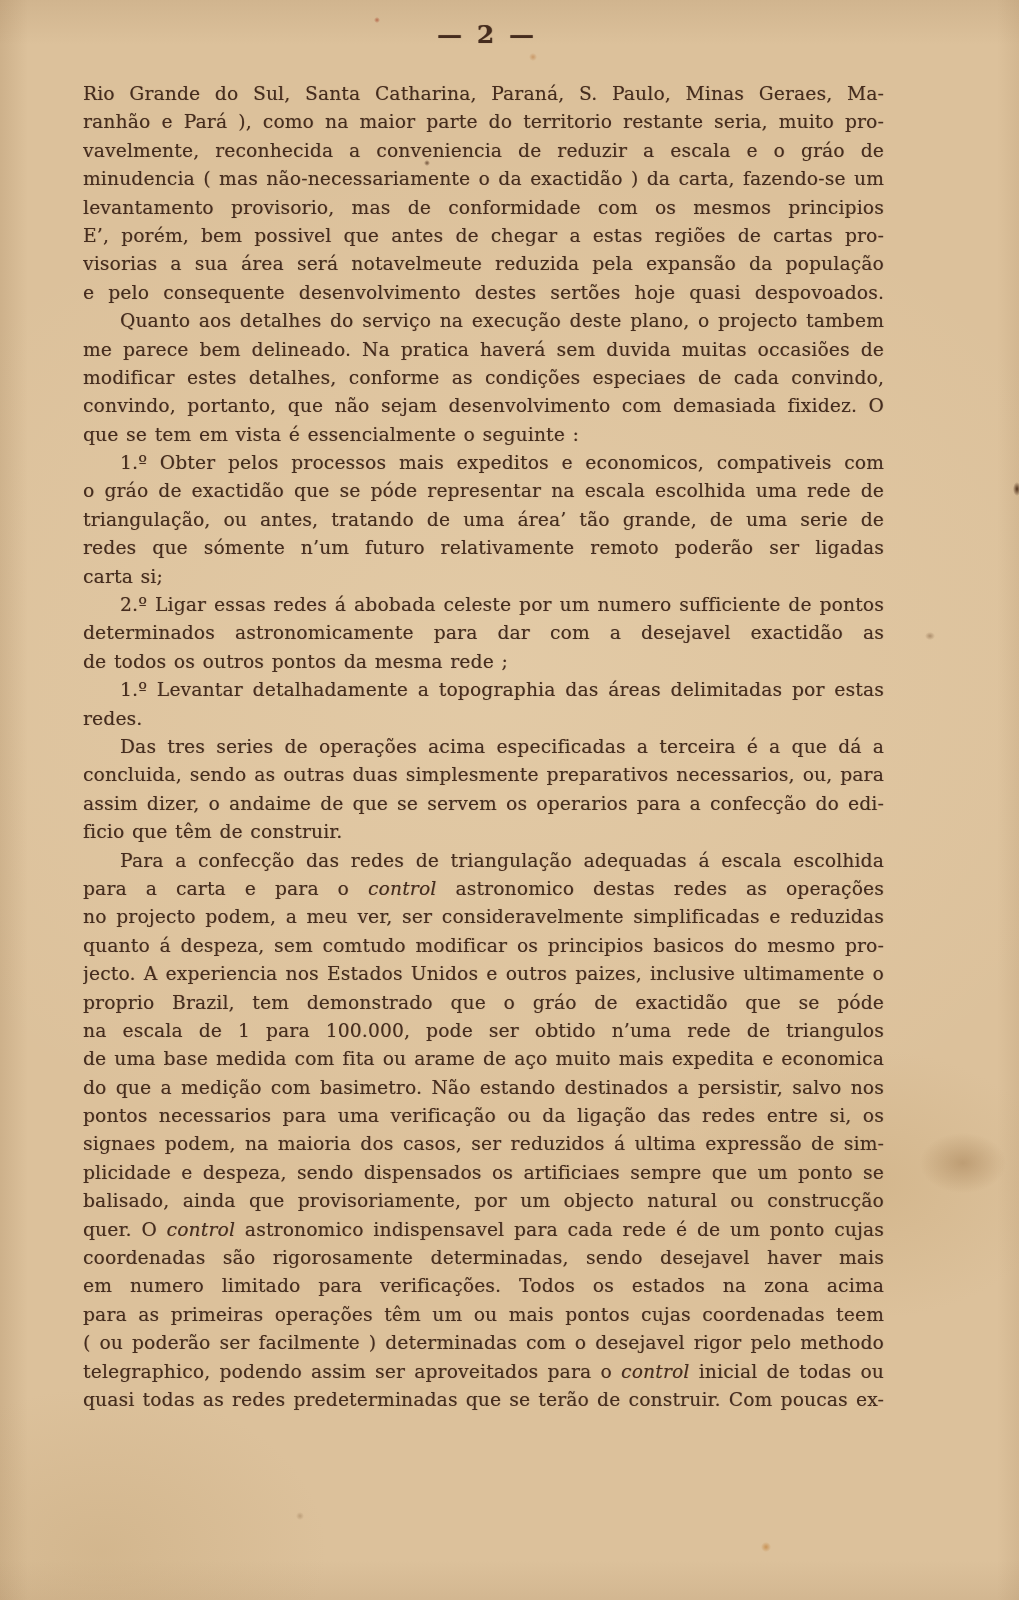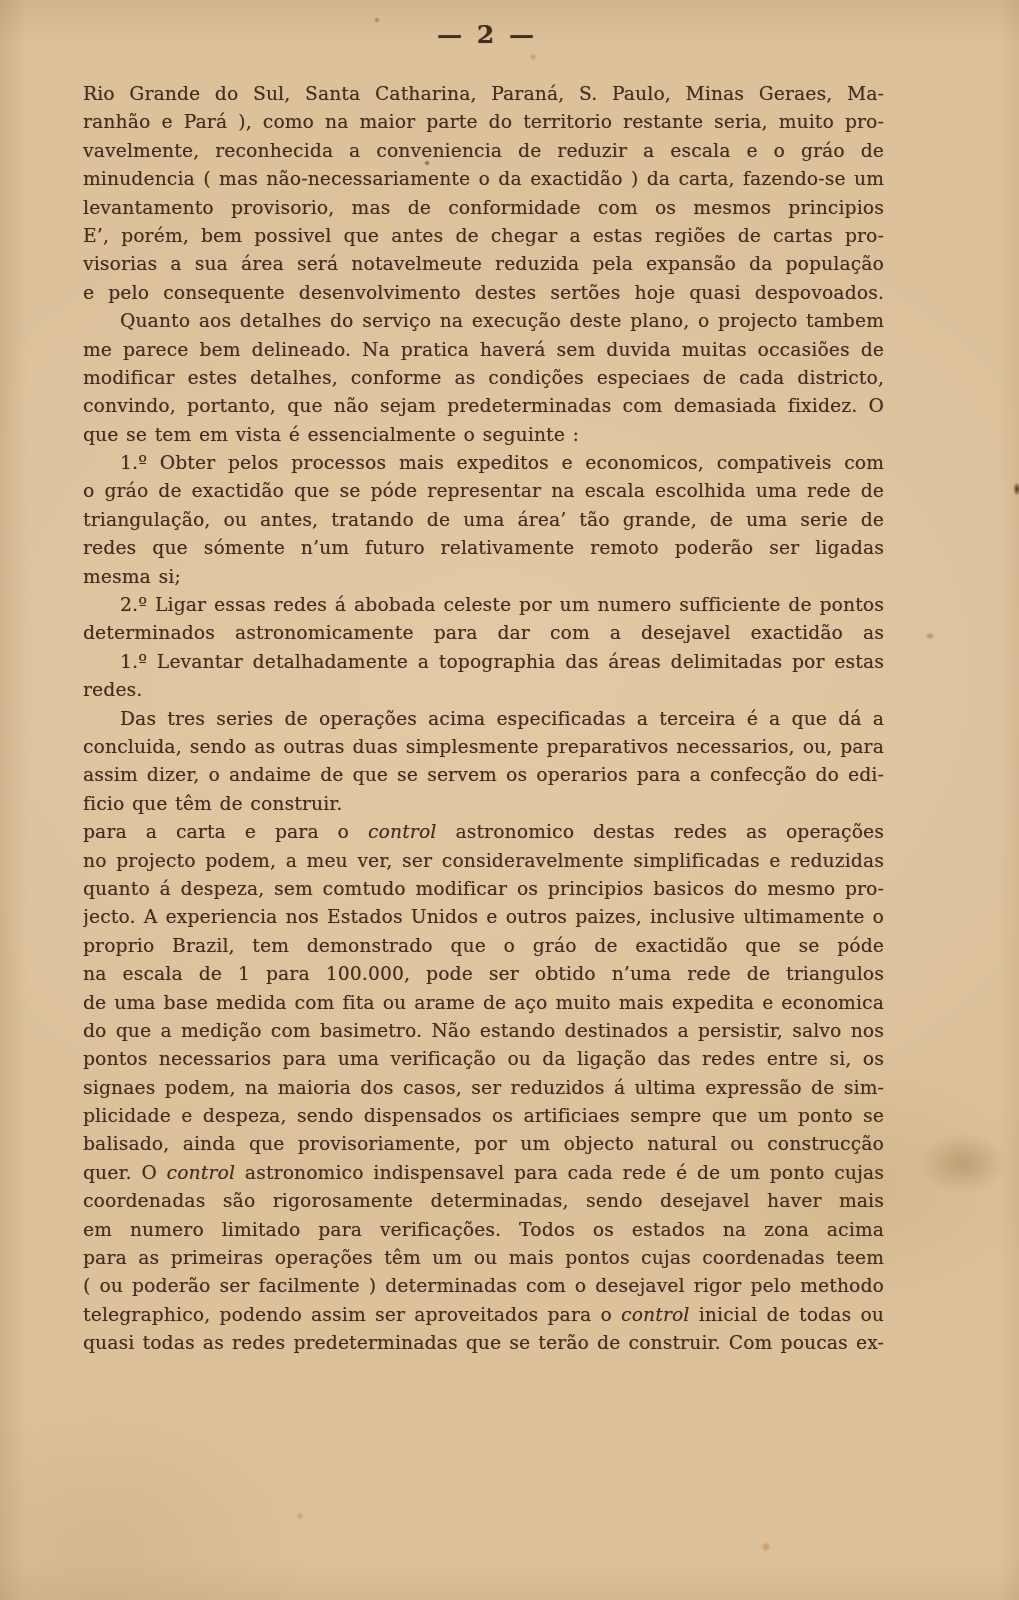--- a/index.html
+++ b/index.html
@@ -76,36 +76,38 @@
       <div class="line">Rio Grande do Sul, Santa Catharina, Paraná, S. Paulo, Minas Geraes, Ma-</div>
       <div class="line">ranhão e Pará ), como na maior parte do territorio restante seria, muito pro-</div>
       <div class="line">vavelmente, reconhecida a conveniencia de reduzir a escala e o gráo de</div>
       <div class="line">minudencia ( mas não-necessariamente o da exactidão ) da carta, fazendo-se um</div>
       <div class="line">levantamento provisorio, mas de conformidade com os mesmos principios basicos.</div>
       <div class="line">E’, porém, bem possivel que antes de chegar a estas regiões de cartas pro-</div>
       <div class="line">visorias a sua área será notavelmeute reduzida pela expansão da população</div>
       <div class="line">e pelo consequente desenvolvimento destes sertões hoje quasi despovoados.</div>
       <div class="line indent">Quanto aos detalhes do serviço na execução deste plano, o projecto tambem</div>
       <div class="line">me parece bem delineado. Na pratica haverá sem duvida muitas occasiões de</div>
-      <div class="line">modificar estes detalhes, conforme as condições especiaes de cada districto,</div>
-      <div class="line">convindo, portanto, que não sejam predeterminadas com demasiada fixidez. O</div>
+      <div class="line">modificar estes detalhes, conforme as condições especiaes de cada convindo,</div>
+      <div class="line">convindo, portanto, que não sejam desenvolvimento com demasiada fixidez. O</div>
       <div class="line no-just">que se tem em vista é essencialmente o seguinte :</div>
       <div class="line indent">1.º Obter pelos processos mais expeditos e economicos, compativeis com</div>
       <div class="line">o gráo de exactidão que se póde representar na escala escolhida uma rede de</div>
       <div class="line">triangulação, ou antes, tratando de uma área’ tão grande, de uma serie de</div>
       <div class="line">redes que sómente n’um futuro relativamente remoto poderão ser ligadas</div>
-      <div class="line no-just">mesma si;</div>
+      <div class="line no-just">carta si;</div>
       <div class="line indent">2.º Ligar essas redes á abobada celeste por um numero sufficiente de pontos</div>
       <div class="line">determinados astronomicamente para dar com a desejavel exactidão as coordenadas</div>
+      <div class="line no-just">de todos os outros pontos da mesma rede ;</div>
       <div class="line indent">1.º Levantar detalhadamente a topographia das áreas delimitadas por estas</div>
       <div class="line no-just">redes.</div>
       <div class="line indent">Das tres series de operações acima especificadas a terceira é a que dá a carta</div>
       <div class="line">concluida, sendo as outras duas simplesmente preparativos necessarios, ou, para</div>
       <div class="line">assim dizer, o andaime de que se servem os operarios para a confecção do edi-</div>
       <div class="line no-just">ficio que têm de construir.</div>
+      <div class="line indent">Para a confecção das redes de triangulação adequadas á escala escolhida</div>
       <div class="line">para a carta e para o <i>control</i> astronomico destas redes as operações contempladas</div>
       <div class="line">no projecto podem, a meu ver, ser consideravelmente simplificadas e reduzidas</div>
       <div class="line">quanto á despeza, sem comtudo modificar os principios basicos do mesmo pro-</div>
       <div class="line">jecto. A experiencia nos Estados Unidos e outros paizes, inclusive ultimamente o</div>
       <div class="line">proprio Brazil, tem demonstrado que o gráo de exactidão que se póde representar</div>
       <div class="line">na escala de 1 para 100.000, pode ser obtido n’uma rede de triangulos desenvolvida</div>
       <div class="line">de uma base medida com fita ou arame de aço muito mais expedita e economica</div>
       <div class="line">do que a medição com basimetro. Não estando destinados a persistir, salvo nos</div>
       <div class="line">pontos necessarios para uma verificação ou da ligação das redes entre si, os</div>
       <div class="line">signaes podem, na maioria dos casos, ser reduzidos á ultima expressão de sim-</div>

